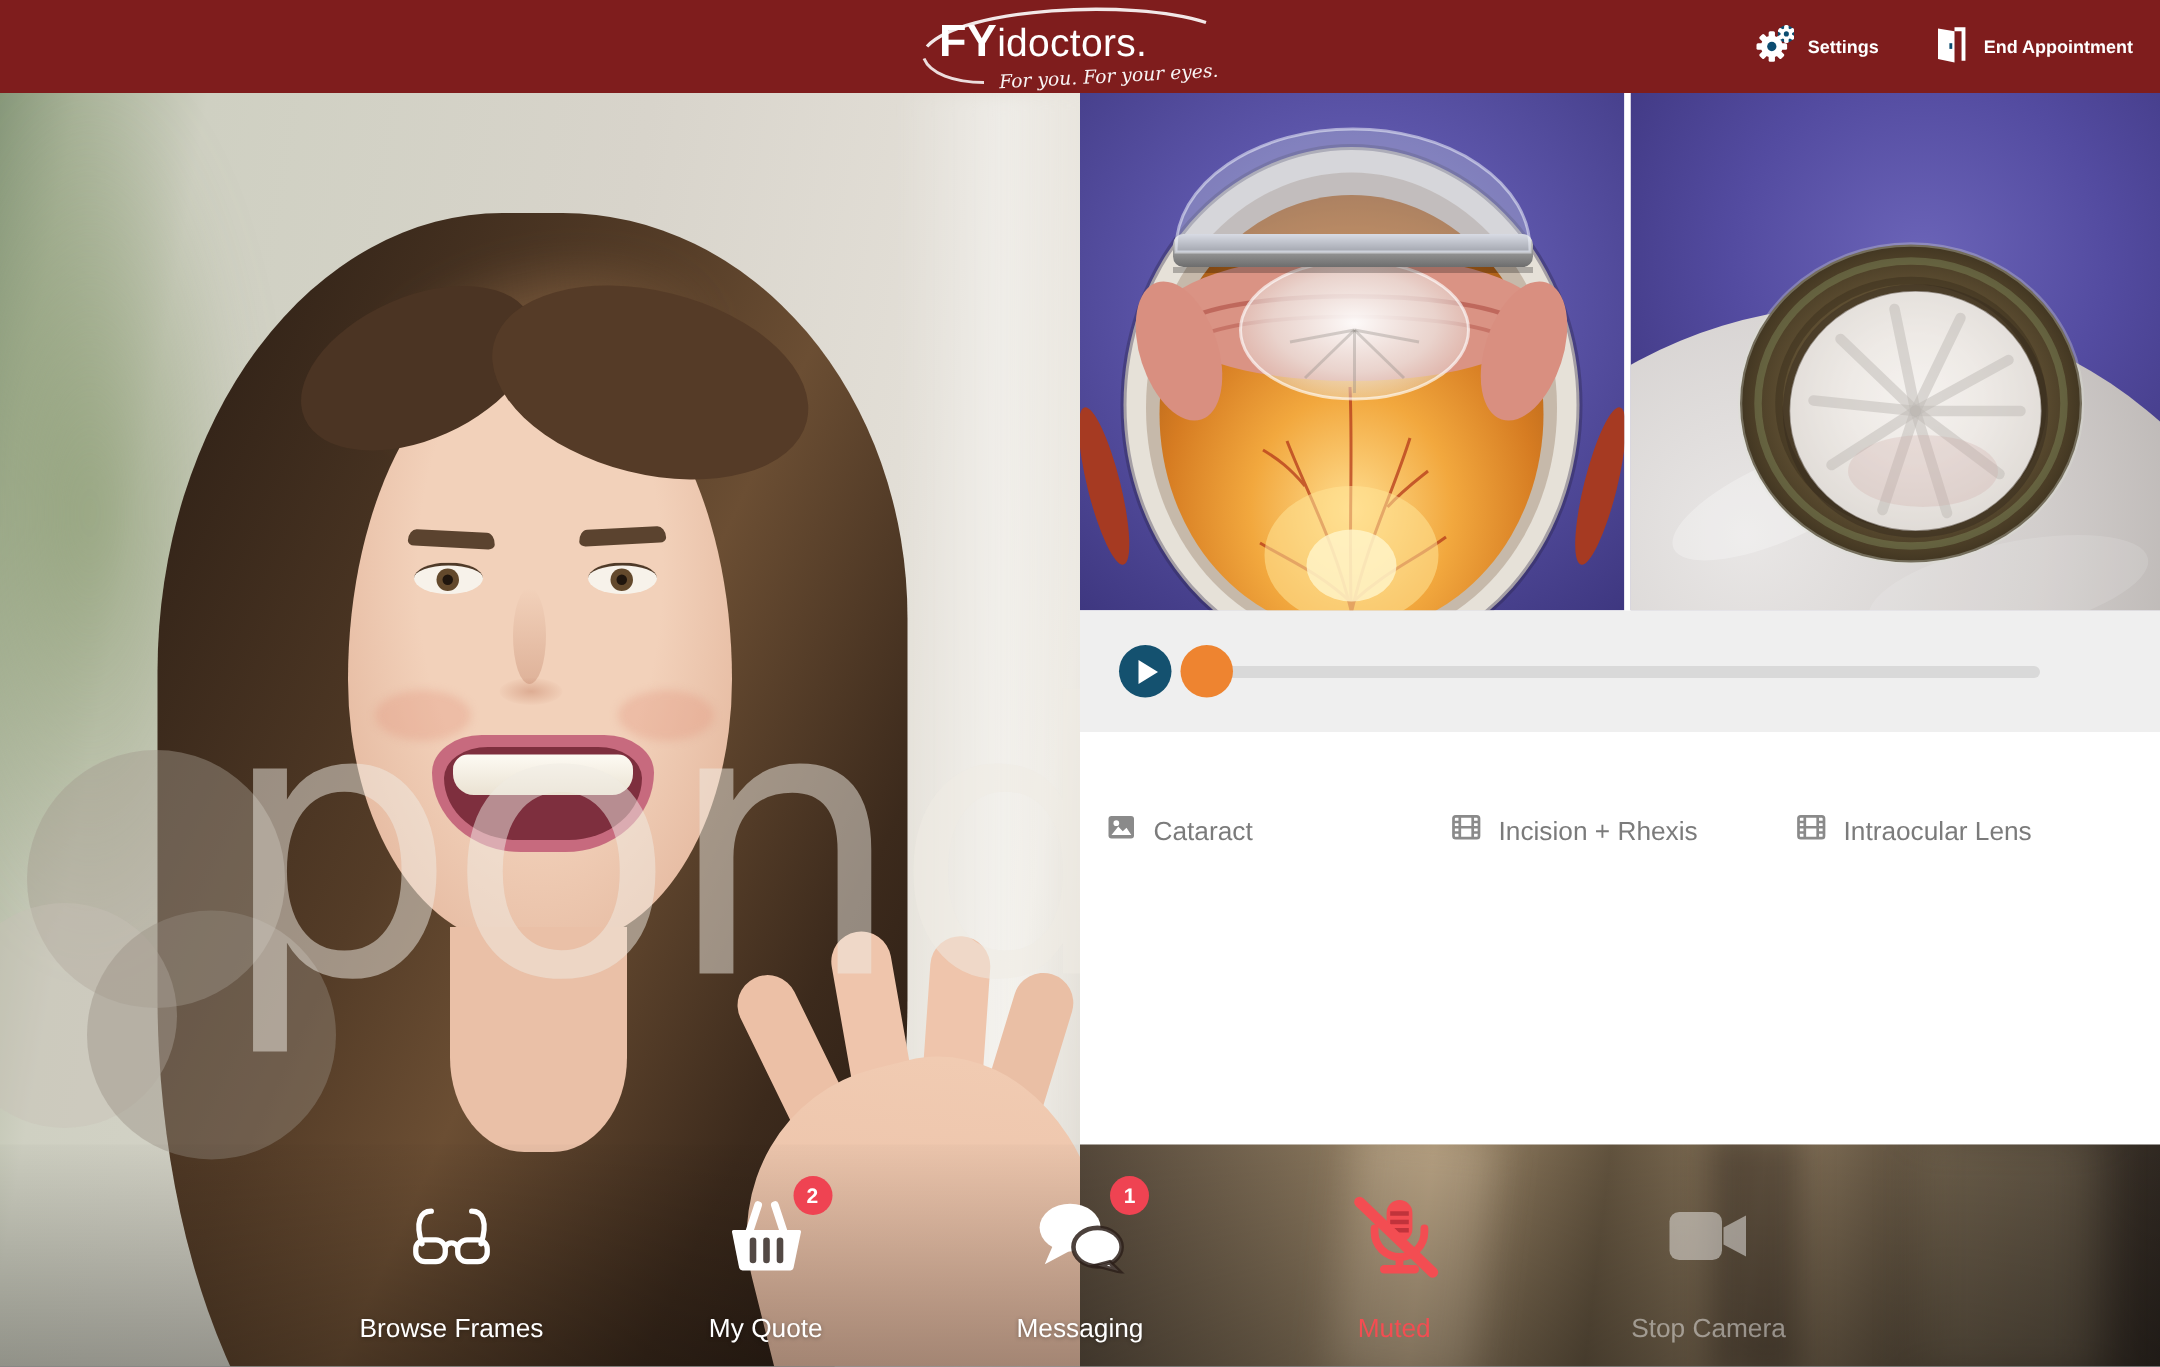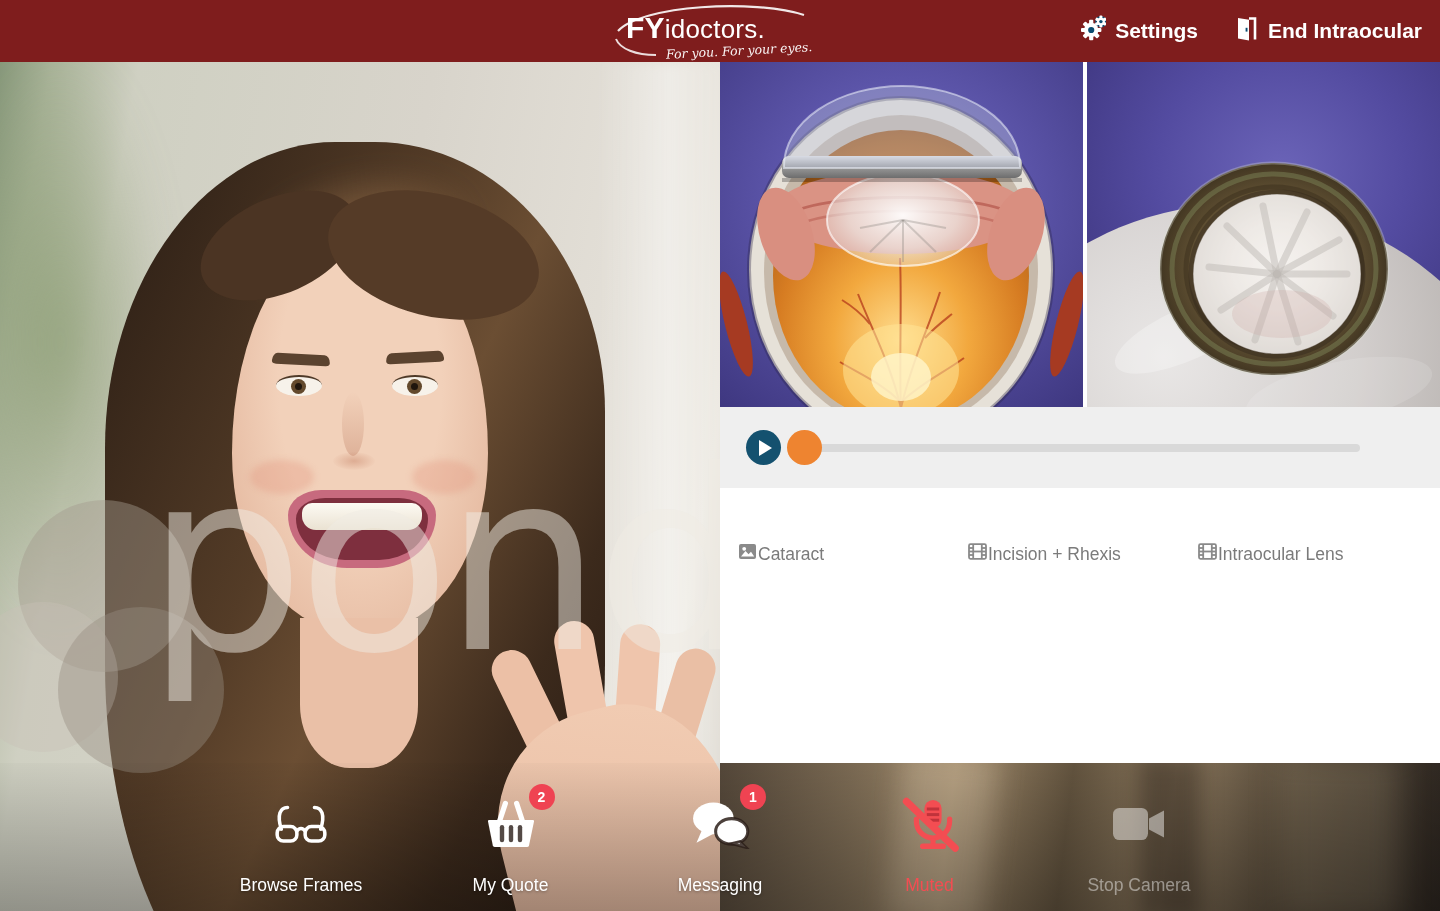--- a/index.html
+++ b/index.html
@@ -9,21 +9,21 @@
   
   .header{position:absolute;left:0;top:0;width:1440px;height:62px;background:#7f1d1d;z-index:20;}
   .logo{position:absolute;left:50%;top:3px;transform:translateX(-50%);width:220px;height:58px;color:#fff;}
   .logo .swoosh{position:absolute;left:-6px;top:-2px;}
   .brand{position:absolute;left:16px;top:8px;white-space:nowrap;letter-spacing:.2px;}
   .brand .fy{font-size:30px;font-weight:700;}
   .brand .rest{font-size:26px;font-weight:500;}
   .tagline{position:absolute;left:56px;top:40px;font-family:"DejaVu Serif",serif;font-style:italic;
            font-size:12.5px;transform:rotate(-3deg);opacity:.95;white-space:nowrap;}
   .header-actions{position:absolute;right:18px;top:0;height:62px;display:flex;align-items:center;gap:36px;color:#fff;}
-  .header-btn{display:flex;align-items:center;gap:9px;font-size:21px;font-weight:700;cursor:pointer;}
+  .header-btn{display:flex;align-items:center;gap:9px;font-size:12px;font-weight:700;cursor:pointer;}
 
   
   .patient-video{position:absolute;left:0;top:62px;width:720px;height:849px;overflow:hidden;z-index:1;
     background:linear-gradient(100deg,#87987а 0%,#aab49a 6%,#cfd0c2 16%,#d8d4cb 50%,#e3dfd7 76%,#edeae3 90%,#d9d5cd 100%);
     background:linear-gradient(100deg,#87987a 0%,#aab49a 6%,#cfd0c2 16%,#d8d4cb 50%,#e3dfd7 76%,#edeae3 90%,#d9d5cd 100%);}
   .shape{position:absolute;}
   .window-blur{left:-50px;top:-20px;width:220px;height:600px;border-radius:40%;
     background:radial-gradient(ellipse,rgba(120,142,92,.6),rgba(120,142,92,0) 70%);filter:blur(18px);}
   .wall-band{left:596px;top:0;width:130px;height:849px;
     background:linear-gradient(90deg,rgba(255,255,255,0),rgba(255,255,255,.4) 55%,rgba(235,230,222,.2));filter:blur(6px);}
@@ -79,21 +79,21 @@
   .track{position:absolute;left:86px;top:37px;width:554px;height:8px;border-radius:4px;background:#d9d9d9;}
   .play-btn{position:absolute;left:26px;top:23px;width:35px;height:35px;border-radius:50%;background:#14516f;
     display:flex;align-items:center;justify-content:center;cursor:pointer;}
   .play-tri{width:0;height:0;border-left:13px solid #fff;border-top:8px solid transparent;
     border-bottom:8px solid transparent;margin-left:4px;}
   .knob{position:absolute;left:67px;top:23px;width:35px;height:35px;border-radius:50%;background:#ee8430;cursor:pointer;}
 
   .chapters{position:absolute;left:720px;top:488px;width:720px;height:275px;background:#fff;
     box-sizing:border-box;padding:46px 0 0 17px;z-index:2;}
   .chapter-grid{display:grid;grid-template-columns:230px 230px 230px;row-gap:16px;}
-  .chapter{display:flex;align-items:center;color:#7b7b7b;font-size:17.5px;height:40px;cursor:pointer;}
+  .chapter{display:flex;align-items:center;gap:11px;color:#7b7b7b;font-size:17.5px;height:40px;cursor:pointer;}
 
   .doctor-video{position:absolute;left:720px;top:763px;width:720px;height:148px;overflow:hidden;z-index:2;
     background:linear-gradient(97deg,#55483a 0%,#7c6b54 18%,#a08a6b 32%,#63543f 48%,#8d7a5f 62%,#4f4334 80%,#2d2620 100%);}
   .fold1{left:175px;top:-10px;width:95px;height:170px;background:rgba(235,215,185,.3);filter:blur(13px);transform:rotate(6deg);}
   .fold2{left:420px;top:-10px;width:60px;height:170px;background:rgba(18,11,7,.38);filter:blur(11px);}
   .fold3{left:560px;top:-10px;width:120px;height:170px;background:rgba(190,170,140,.24);filter:blur(15px);}
 
   
   .bottom-bar{position:absolute;left:0;top:763px;width:1440px;height:148px;z-index:10;
     background:linear-gradient(180deg,rgba(0,0,0,.02),rgba(0,0,0,.3));}
@@ -151,21 +151,21 @@
         <span class="label">Settings</span>
       </div>
       <div class="header-btn">
         <span>
           <svg width="25" height="27" viewBox="0 0 25 27">
             <path d="M15,3.5 H21 V24.5" stroke="#fff" stroke-width="2.6" fill="none"></path>
             <path d="M4,3 L15,4.8 V25.6 L4,23.4 Z" fill="#fff"></path>
             <rect x="11.6" y="12.8" width="1.9" height="3.8" fill="#0b4c70"></rect>
           </svg>
         </span>
-        <span class="label">End Intraocular</span>
+        <span class="label">End Appointment</span>
       </div>
     </div>
   </div>
 
   <div class="patient-video">
     <div class="shape window-blur"></div>
     <div class="shape wall-band"></div>
     <div class="shape hair"></div>
     <div class="shape hair-shine"></div>
     <div class="shape face"></div>

